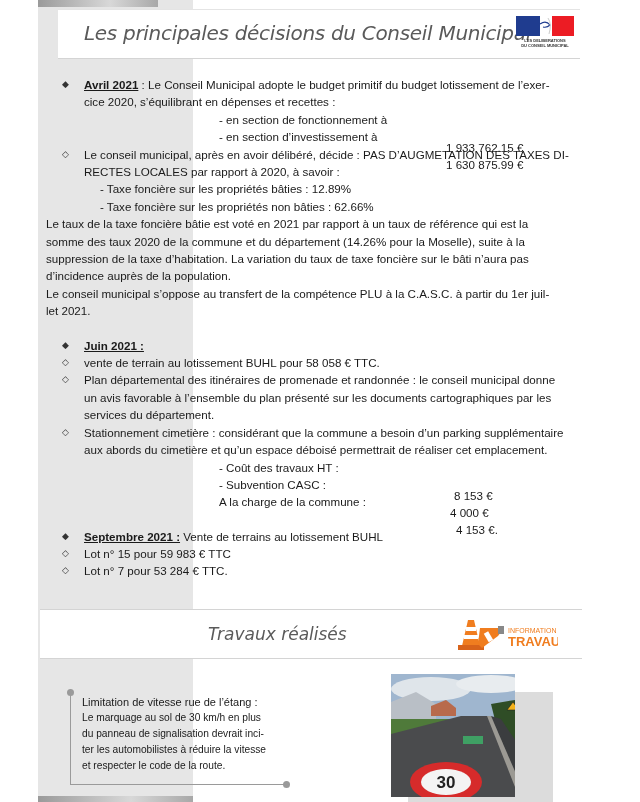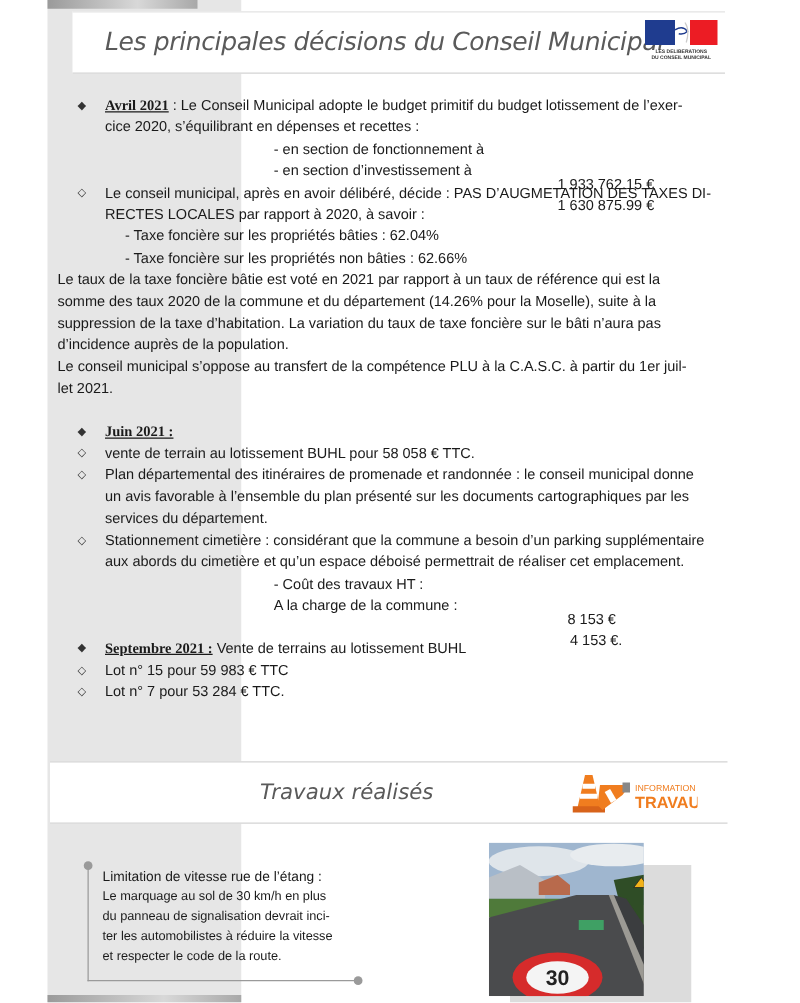--- a/index.html
+++ b/index.html
@@ -19,21 +19,21 @@
   .logo .b { width:24px; background:#1f3c8f; }
   .logo .w { width:12px; background:#fff; }
   .logo .r { width:22px; background:#ec1c24; }
   .logo .cap { font-size:4px; text-align:center; color:#333; line-height:5px; margin-top:2px; font-weight:bold; }
 
   .content { position:absolute; left:62px; top:76px; width:520px; font-size:11.6px; line-height:17.4px; }
   .line { position:relative; white-space:nowrap; }
   .b1 { padding-left:22px; }
   .bullet { position:absolute; left:0; top:0; font-size:9px; color:#333; }
   .ind { padding-left:22px; }
-  .ul { text-decoration:underline; font-weight:bold;font-family:Liberation Serif, serif; }
+  .ul { text-decoration:underline; font-weight:bold; }
   .bold { font-weight:normal; }
   .amt-row { position:relative; height:17.4px;text-align:right; }
   .amt-row .lbl { position:absolute; left:157px; }
   .amt-row .val { position:absolute; left:384px;margin-top:28px; }
   .sub { padding-left:38px; }
   .gap { height:17px; }
 
   .section2 { position:absolute; left:40px; top:609px; width:542px; height:48px; background:#fff;
               border-top:1px solid #d4d4d4; border-bottom:1px solid #d4d4d4;text-align:center; }
   .section2-title { position:absolute; left:168px; top:14px; font-style:italic; font-size:17px; color:#5a5a5a;
@@ -87,21 +87,21 @@
     <span class="lbl">- en section d’investissement à</span>
     <span class="val">1 630 875.99 €</span>
   </div>
   <div class="line b1">
     <span class="bullet">◇</span>
     <span>Le conseil municipal, après en avoir délibéré, décide : </span><span class="bold">PAS D’AUGMETATION DES TAXES DI-</span>
   </div>
   <div class="line ind">
     <span class="bold">RECTES LOCALES</span><span> par rapport à 2020, à savoir :</span>
   </div>
-  <div class="line sub">- Taxe foncière sur les propriétés bâties : 62.04%</div>
+  <div class="line sub">- Taxe foncière sur les propriétés bâties : 12.89%</div>
   <div class="line sub">- Taxe foncière sur les propriétés non bâties : 62.66%</div>
   <div style="margin-left:-16px">
     <div class="line">Le taux de la taxe foncière bâtie est voté en 2021 par rapport à un taux de référence qui est la</div>
     <div class="line">somme des taux 2020 de la commune et du département (14.26% pour la Moselle), suite à la</div>
     <div class="line">suppression de la taxe d’habitation.  La variation du taux de taxe foncière sur le bâti n’aura pas</div>
     <div class="line">d’incidence auprès de la population.</div>
     <div class="line">Le conseil municipal s’oppose au transfert de la compétence PLU à la C.A.S.C. à partir du 1er juil-</div>
     <div class="line">let 2021.</div>
   </div>
 
@@ -122,20 +122,24 @@
   <div class="line ind">un avis favorable à l’ensemble du plan présenté sur les documents cartographiques par les</div>
   <div class="line ind">services du département.</div>
   <div class="line b1">
     <span class="bullet">◇</span>
     <span>Stationnement cimetière : considérant que la commune a besoin d’un parking supplémentaire</span>
   </div>
   <div class="line ind">aux abords du cimetière et qu’un espace déboisé permettrait de réaliser cet emplacement.</div>
   <div class="amt-row">
     <span class="lbl">- Coût des travaux HT  :</span>
     <span class="val" style="left:392px">8 153 €</span>
+  </div>
+  <div class="amt-row">
+    <span class="lbl">- Subvention CASC :</span>
+    <span class="val" style="left:388px">4 000 €</span>
   </div>
   <div class="amt-row">
     <span class="lbl">A la charge de la commune  :</span>
     <span class="val" style="left:394px">4 153 €.</span>
   </div>
 
   <div class="gap"></div>
 
   <div class="line b1">
     <span class="bullet">◆</span>

